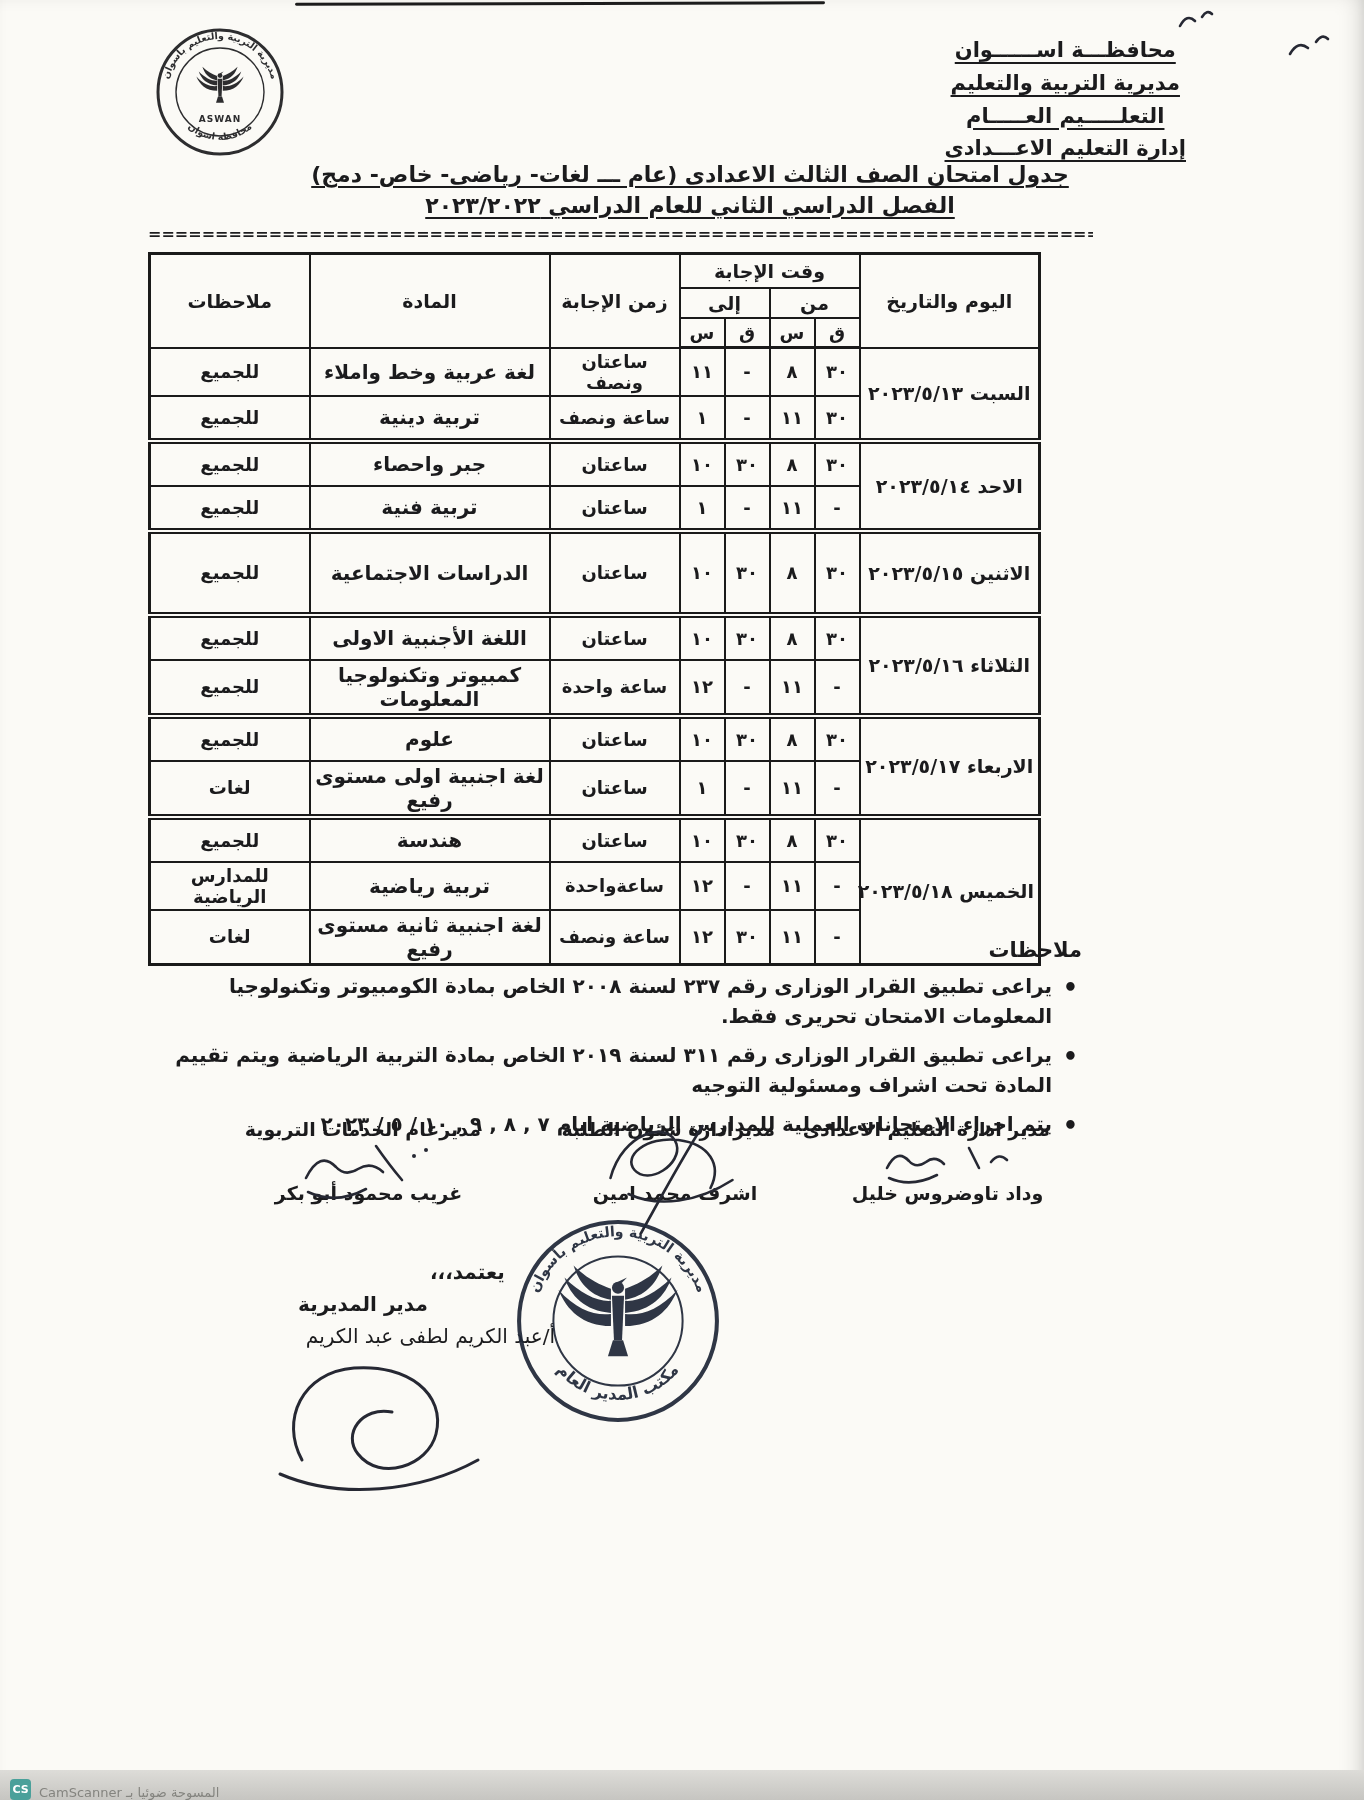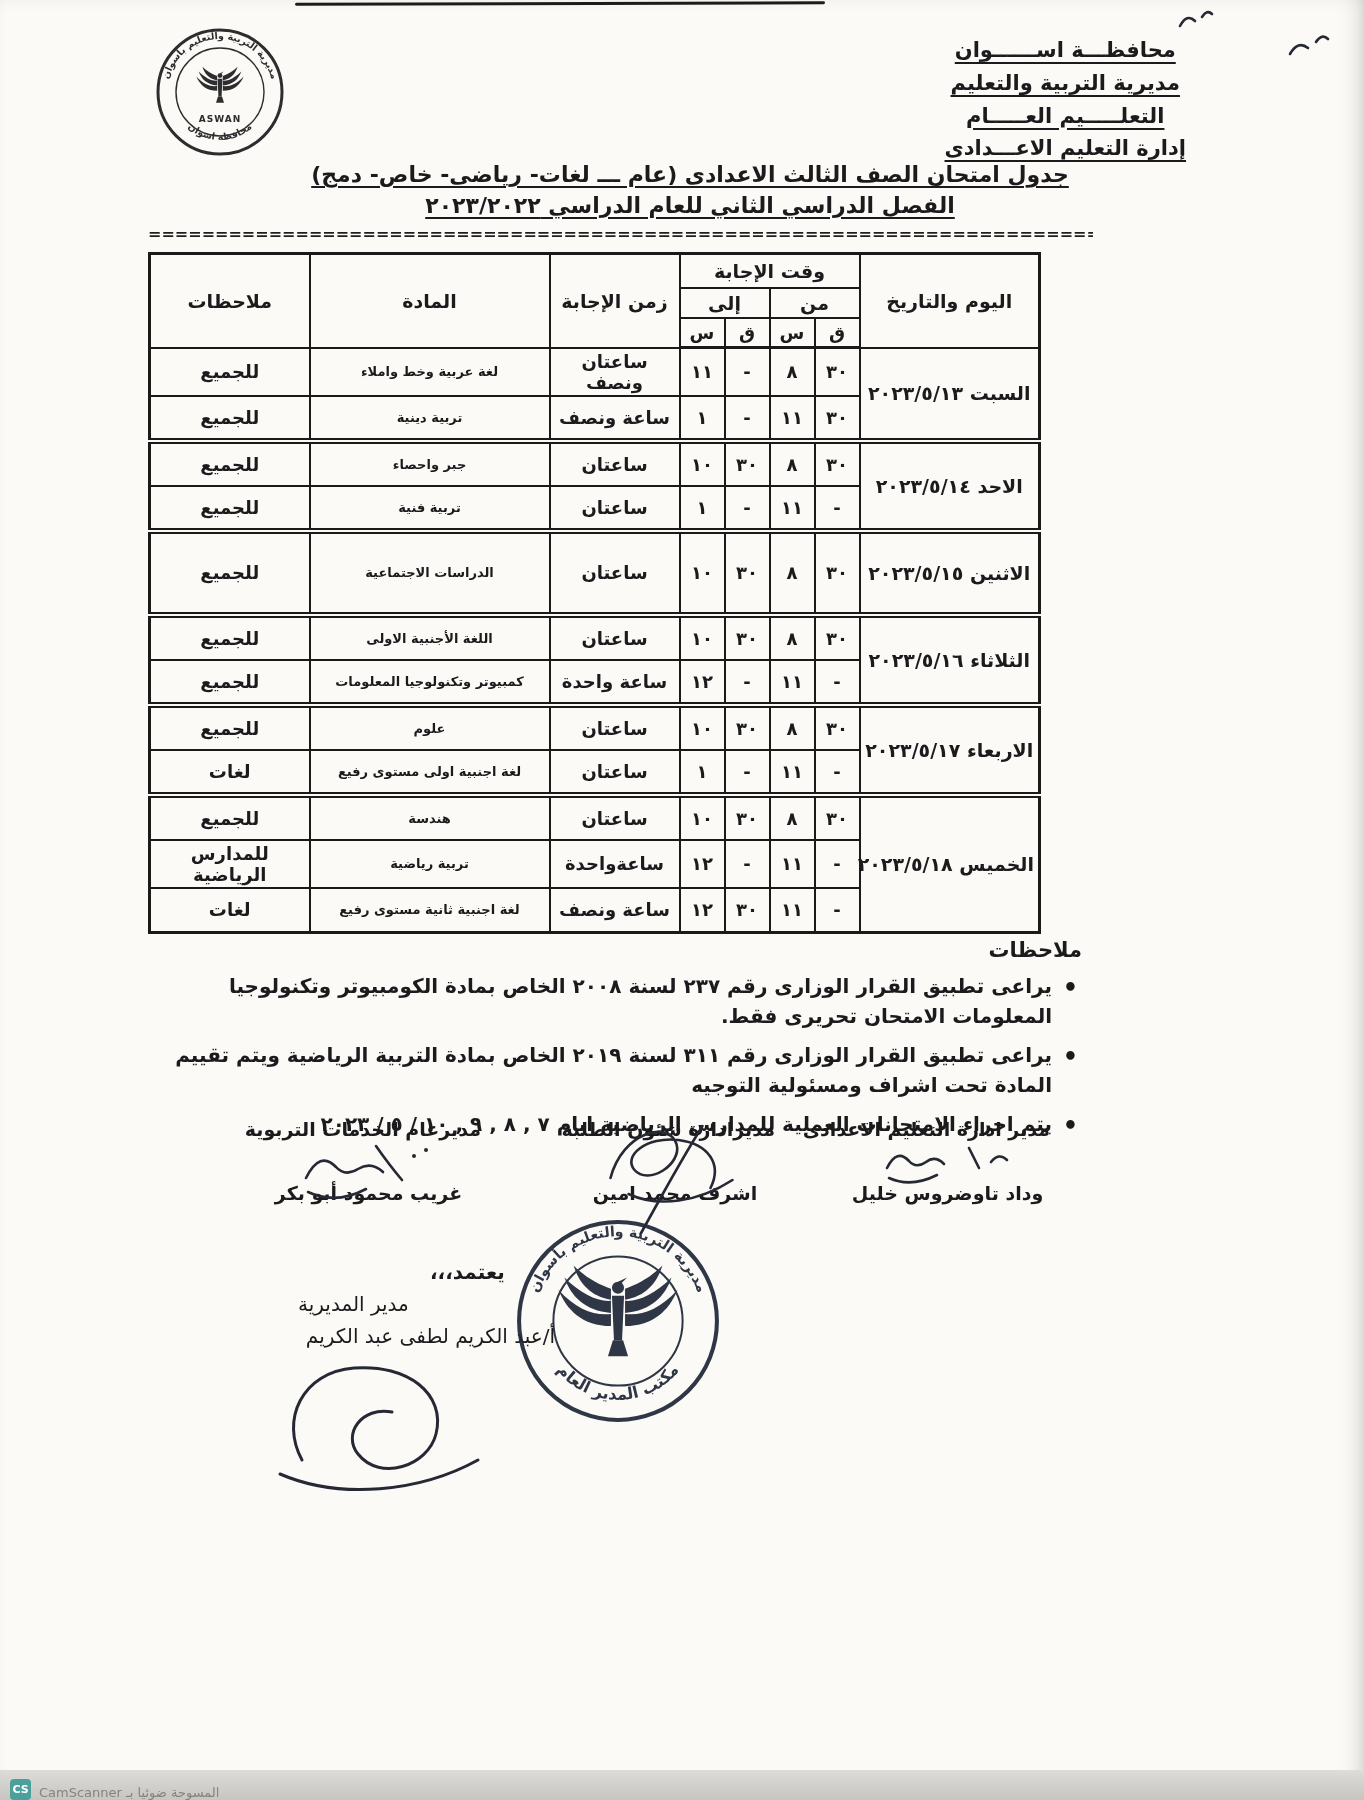--- a/index.html
+++ b/index.html
@@ -32,21 +32,21 @@
   table.schedule { position:absolute; top:252px; left:148px; width:890px; border-collapse:collapse; direction:rtl; table-layout:fixed; font-weight:bold; border:3px solid #1a1a1a; }
   .schedule th, .schedule td { border:2px solid #1a1a1a; text-align:center; vertical-align:middle; padding:2px 4px; }
   .schedule thead th { font-size:19px; }
   .schedule thead tr:nth-child(1) th { height:34px; }
   .schedule thead tr:nth-child(2) th { height:30px; }
   .schedule thead tr:nth-child(3) th { height:30px; font-size:18px; }
   .schedule thead tr:last-child th { border-bottom:3px solid #1a1a1a; }
   .schedule tbody td { height:45px; font-size:18px; }
   .schedule td.day-cell { font-size:19px; white-space:nowrap; }
   .schedule td.day-cell[rowspan="1"] { height:84px; }
-  .schedule td.subject-cell { font-size:13px; }
+  .schedule td.subject-cell { font-size:20px; }
   .schedule td.duration-cell { font-size:18px; }
   .schedule td.note-cell { font-size:18px; }
   .schedule tr.group-start td { border-top:6px double #1a1a1a; }
 
   
   .notes-section { position:absolute; top:938px; left:150px; width:938px; direction:rtl; }
   .notes-title { font-size:21px; font-weight:bold; text-align:right; padding-left:4px; padding-right:6px; }
   .note-item { position:relative; padding-right:36px; padding-left:10px; font-size:20px; font-weight:bold; line-height:1.5; margin-top:9px; text-align:right; }
   .note-item::before { content:"•"; position:absolute; right:10px; top:-1px; font-size:24px; }
 
@@ -54,21 +54,21 @@
   .sig-block { position:absolute; direction:rtl; text-align:center; }
   .sig-title { font-size:19px; font-weight:bold; white-space:nowrap; }
   .sig-area { position:relative; height:42px; }
   .sig-area svg { position:absolute; left:50%; transform:translateX(-50%); top:-6px; overflow:visible; }
   .sig-area svg.overflow-sig { top:-26px; }
   .sig-name { font-size:19px; font-weight:bold; white-space:nowrap; }
   .ink { fill:none; stroke:#262833; stroke-width:2.6; stroke-linecap:round; stroke-linejoin:round; }
   .ink-dot { fill:#262833; }
 
   .approve-word { position:absolute; left:430px; top:1260px; font-size:20px; font-weight:bold; direction:rtl; }
-  .approve-title { position:absolute; left:298px; top:1292px; font-size:20px; font-weight:normal; direction:rtl; }
+  .approve-title { position:absolute; left:298px; top:1292px; font-size:20px; font-weight:bold; direction:rtl; }
   .approve-name { position:absolute; left:225px; top:1324px; width:330px; font-size:20px; font-weight:normal; direction:rtl; }
   .big-sig { position:absolute; left:250px; top:1342px; overflow:visible; }
 
   .stamp { position:absolute; left:512px; top:1215px; width:212px; height:212px; opacity:.93; }
   .stamp-ring { fill:none; stroke:#202838; stroke-width:4; }
   .stamp-ring.thin { stroke-width:2; }
   .stamp text { font-size:14px; font-weight:bold; fill:#202838; }
   .stamp text.big { font-size:16px; }
   .stamp .emblem path, .stamp .emblem circle { fill:#202838; }
 

